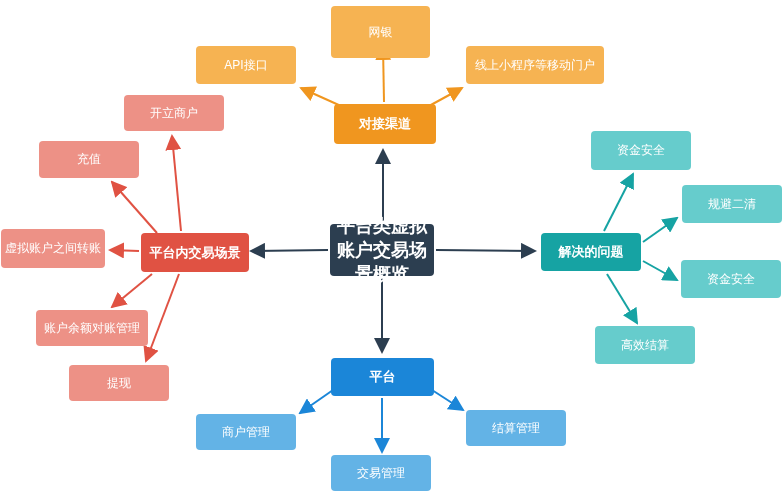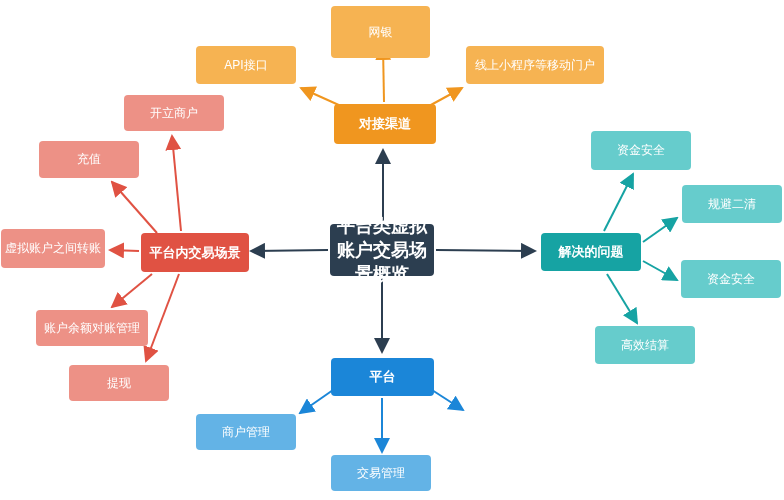--- a/index.html
+++ b/index.html
@@ -91,14 +91,15 @@
 
   <div class="node main" style="left:541px;top:233px;width:100px;height:38px;background:#16a3a3;">解决的问题</div>
   <div class="node" style="left:591px;top:131px;width:100px;height:39px;background:#66cccc;">资金安全</div>
   <div class="node" style="left:682px;top:185px;width:100px;height:38px;background:#66cccc;">规避二清</div>
   <div class="node" style="left:681px;top:260px;width:100px;height:38px;background:#66cccc;">资金安全</div>
   <div class="node" style="left:595px;top:326px;width:100px;height:38px;background:#66cccc;">高效结算</div>
 
   <div class="node main" style="left:331px;top:358px;width:103px;height:38px;background:#1b86d8;">平台</div>
   <div class="node" style="left:196px;top:414px;width:100px;height:36px;background:#63b3e6;">商户管理</div>
   <div class="node" style="left:331px;top:455px;width:100px;height:36px;background:#63b3e6;">交易管理</div>
+  <div class="node" style="left:466px;top:410px;width:100px;height:36px;background:#63b3e6;">结算管理</div>
 
 </div>
 
 </body></html>

